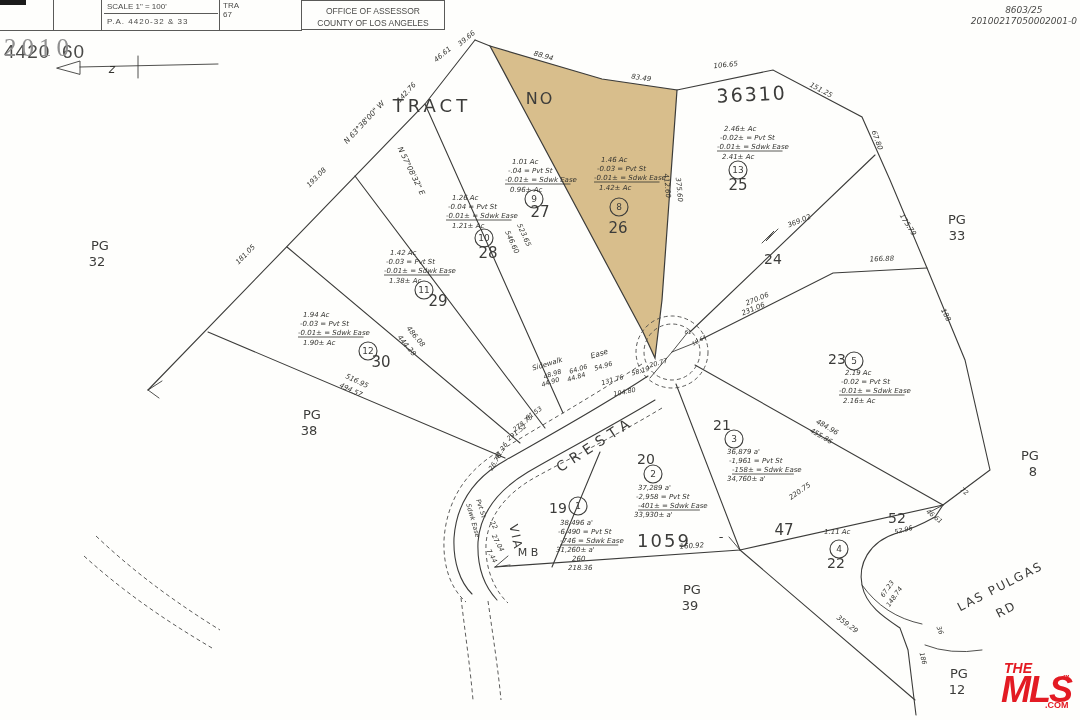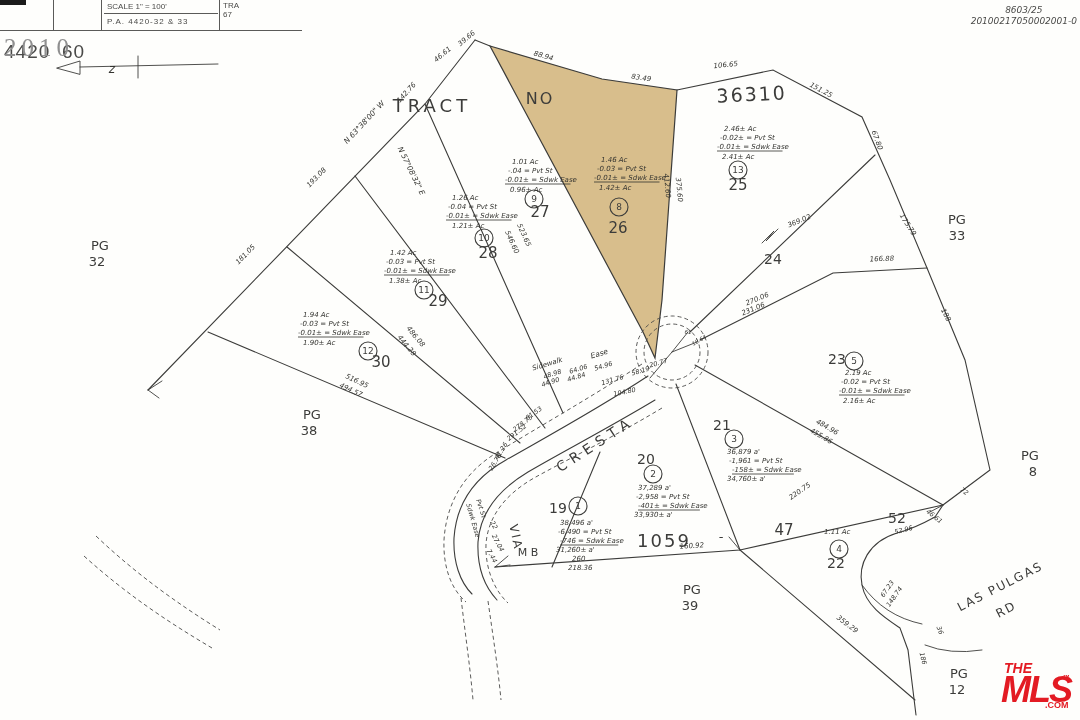--- a/index.html
+++ b/index.html
@@ -55,20 +55,24 @@
     <div class="scalebox">
       <div class="row1">SCALE 1" = 100'</div>
       <div class="row2">P.A.  4420-32 &amp; 33</div>
     </div>
     <div class="vl" style="left:219px"></div>
     <div class="tra">
       <div>TRA</div>
       <div>67</div>
     </div>
     <div class="hline"></div>
+    <div class="office">
+      <div>OFFICE OF ASSESSOR</div>
+      <div>COUNTY OF LOS ANGELES</div>
+    </div>
   </div>
 
   <div class="stamp">2010</div>
   <div class="docnum">
     <div>8603/25</div>
     <div>20100217050002001-0</div>
   </div>
 
   <svg id="map" width="1080" height="720" viewBox="0 0 1080 720">
 

